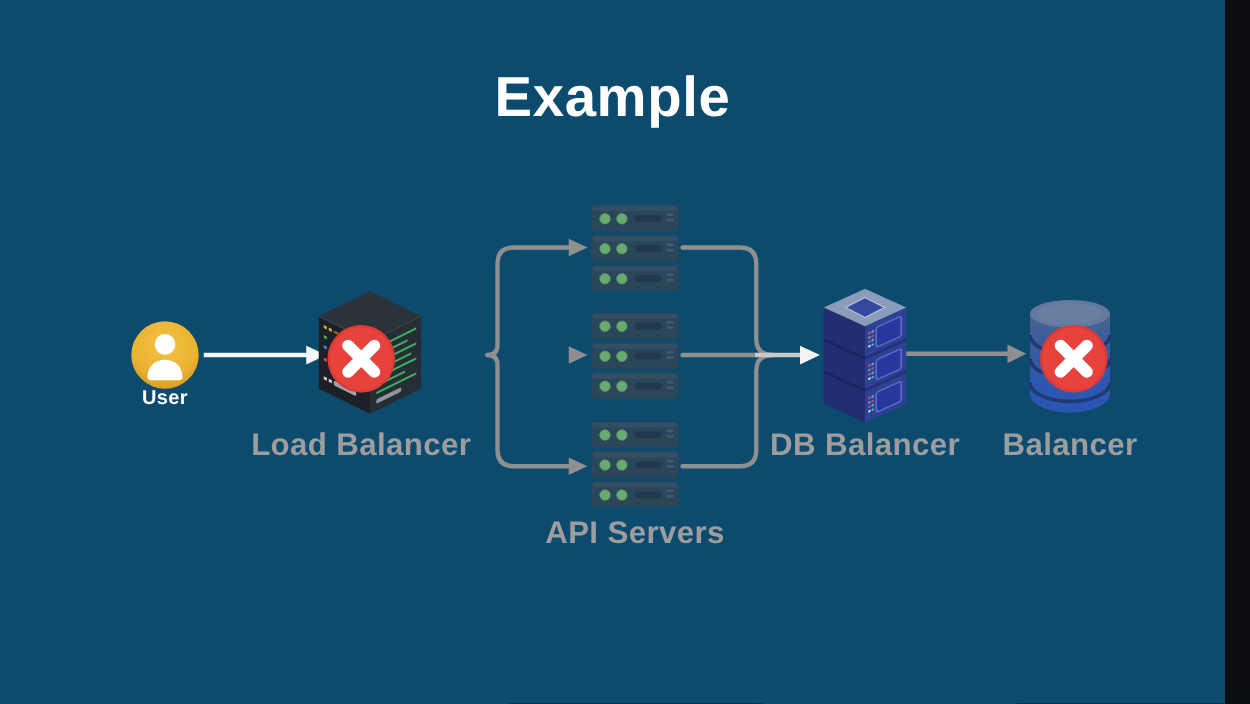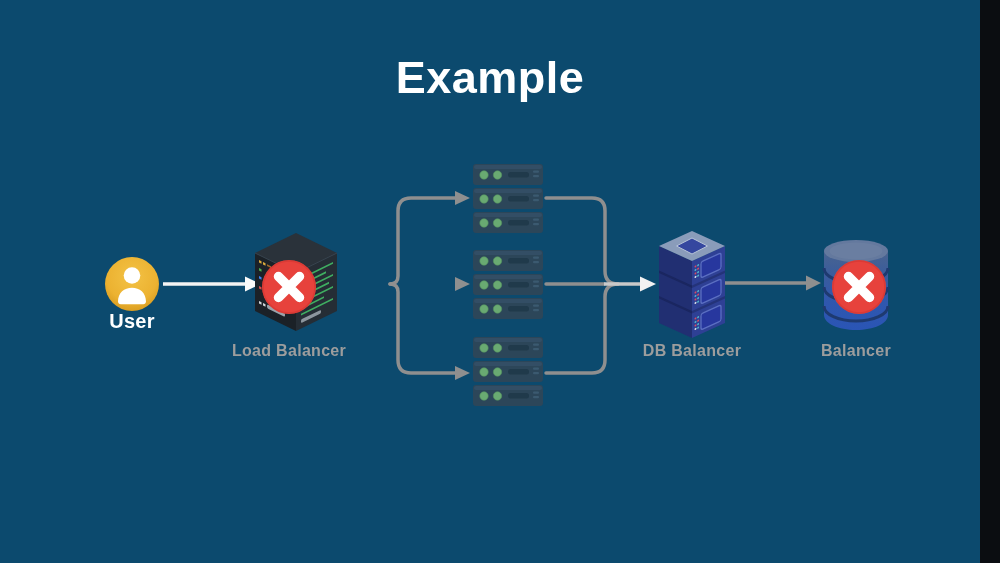--- a/index.html
+++ b/index.html
@@ -33,29 +33,29 @@
     top: 0;
     pointer-events: none;
   }
   .icon {
     position: absolute;
     display: block;
   }
   .node-label {
     position: absolute;
     transform: translateX(-50%);
-    font-size: 16px;
+    font-size: 25px;
     font-weight: 700;
     letter-spacing: 0.3px;
     color: #9d9d9d;
     white-space: nowrap;
   }
   .node-label.bright {
     color: #ffffff;
-    font-size: 20px;
+    font-size: 16px;
     text-align: center;
   }
 </style>
 </head>
 <body>
 
 <div class="stage">
 
   <svg width="0" height="0" style="position:absolute" aria-hidden="true">
     <defs>
@@ -178,20 +178,21 @@
 
   <svg class="icon" style="left:473px; top:164px" width="70" height="69" viewBox="0 0 70 69">
       <use href="#server-stack"></use>
     </svg>
   <svg class="icon" style="left:473px; top:250px" width="70" height="69" viewBox="0 0 70 69">
       <use href="#server-stack"></use>
     </svg>
   <svg class="icon" style="left:473px; top:337px" width="70" height="69" viewBox="0 0 70 69">
       <use href="#server-stack"></use>
     </svg>
+  <div class="node-label" style="left:508px; top:412px">API Servers</div>
 
   <svg class="icon" style="left:656px; top:228px" width="72" height="112" viewBox="0 0 72 112">
     <polygon points="3,18 36,33 36,110 3,95" fill="#212f72"></polygon>
     <polygon points="69,18 36,33 36,110 69,95" fill="#2e4095"></polygon>
     <g transform="translate(3,18) skewY(24.4)" stroke="#1a2660" stroke-width="2.5">
       <line x1="0" y1="25.7" x2="33" y2="25.7"></line>
       <line x1="0" y1="51.3" x2="33" y2="51.3"></line>
     </g>
     <g transform="translate(36,33) skewY(-24.4)">
       <line x1="0" y1="25.7" x2="33" y2="25.7" stroke="#243379" stroke-width="2.5"></line>

